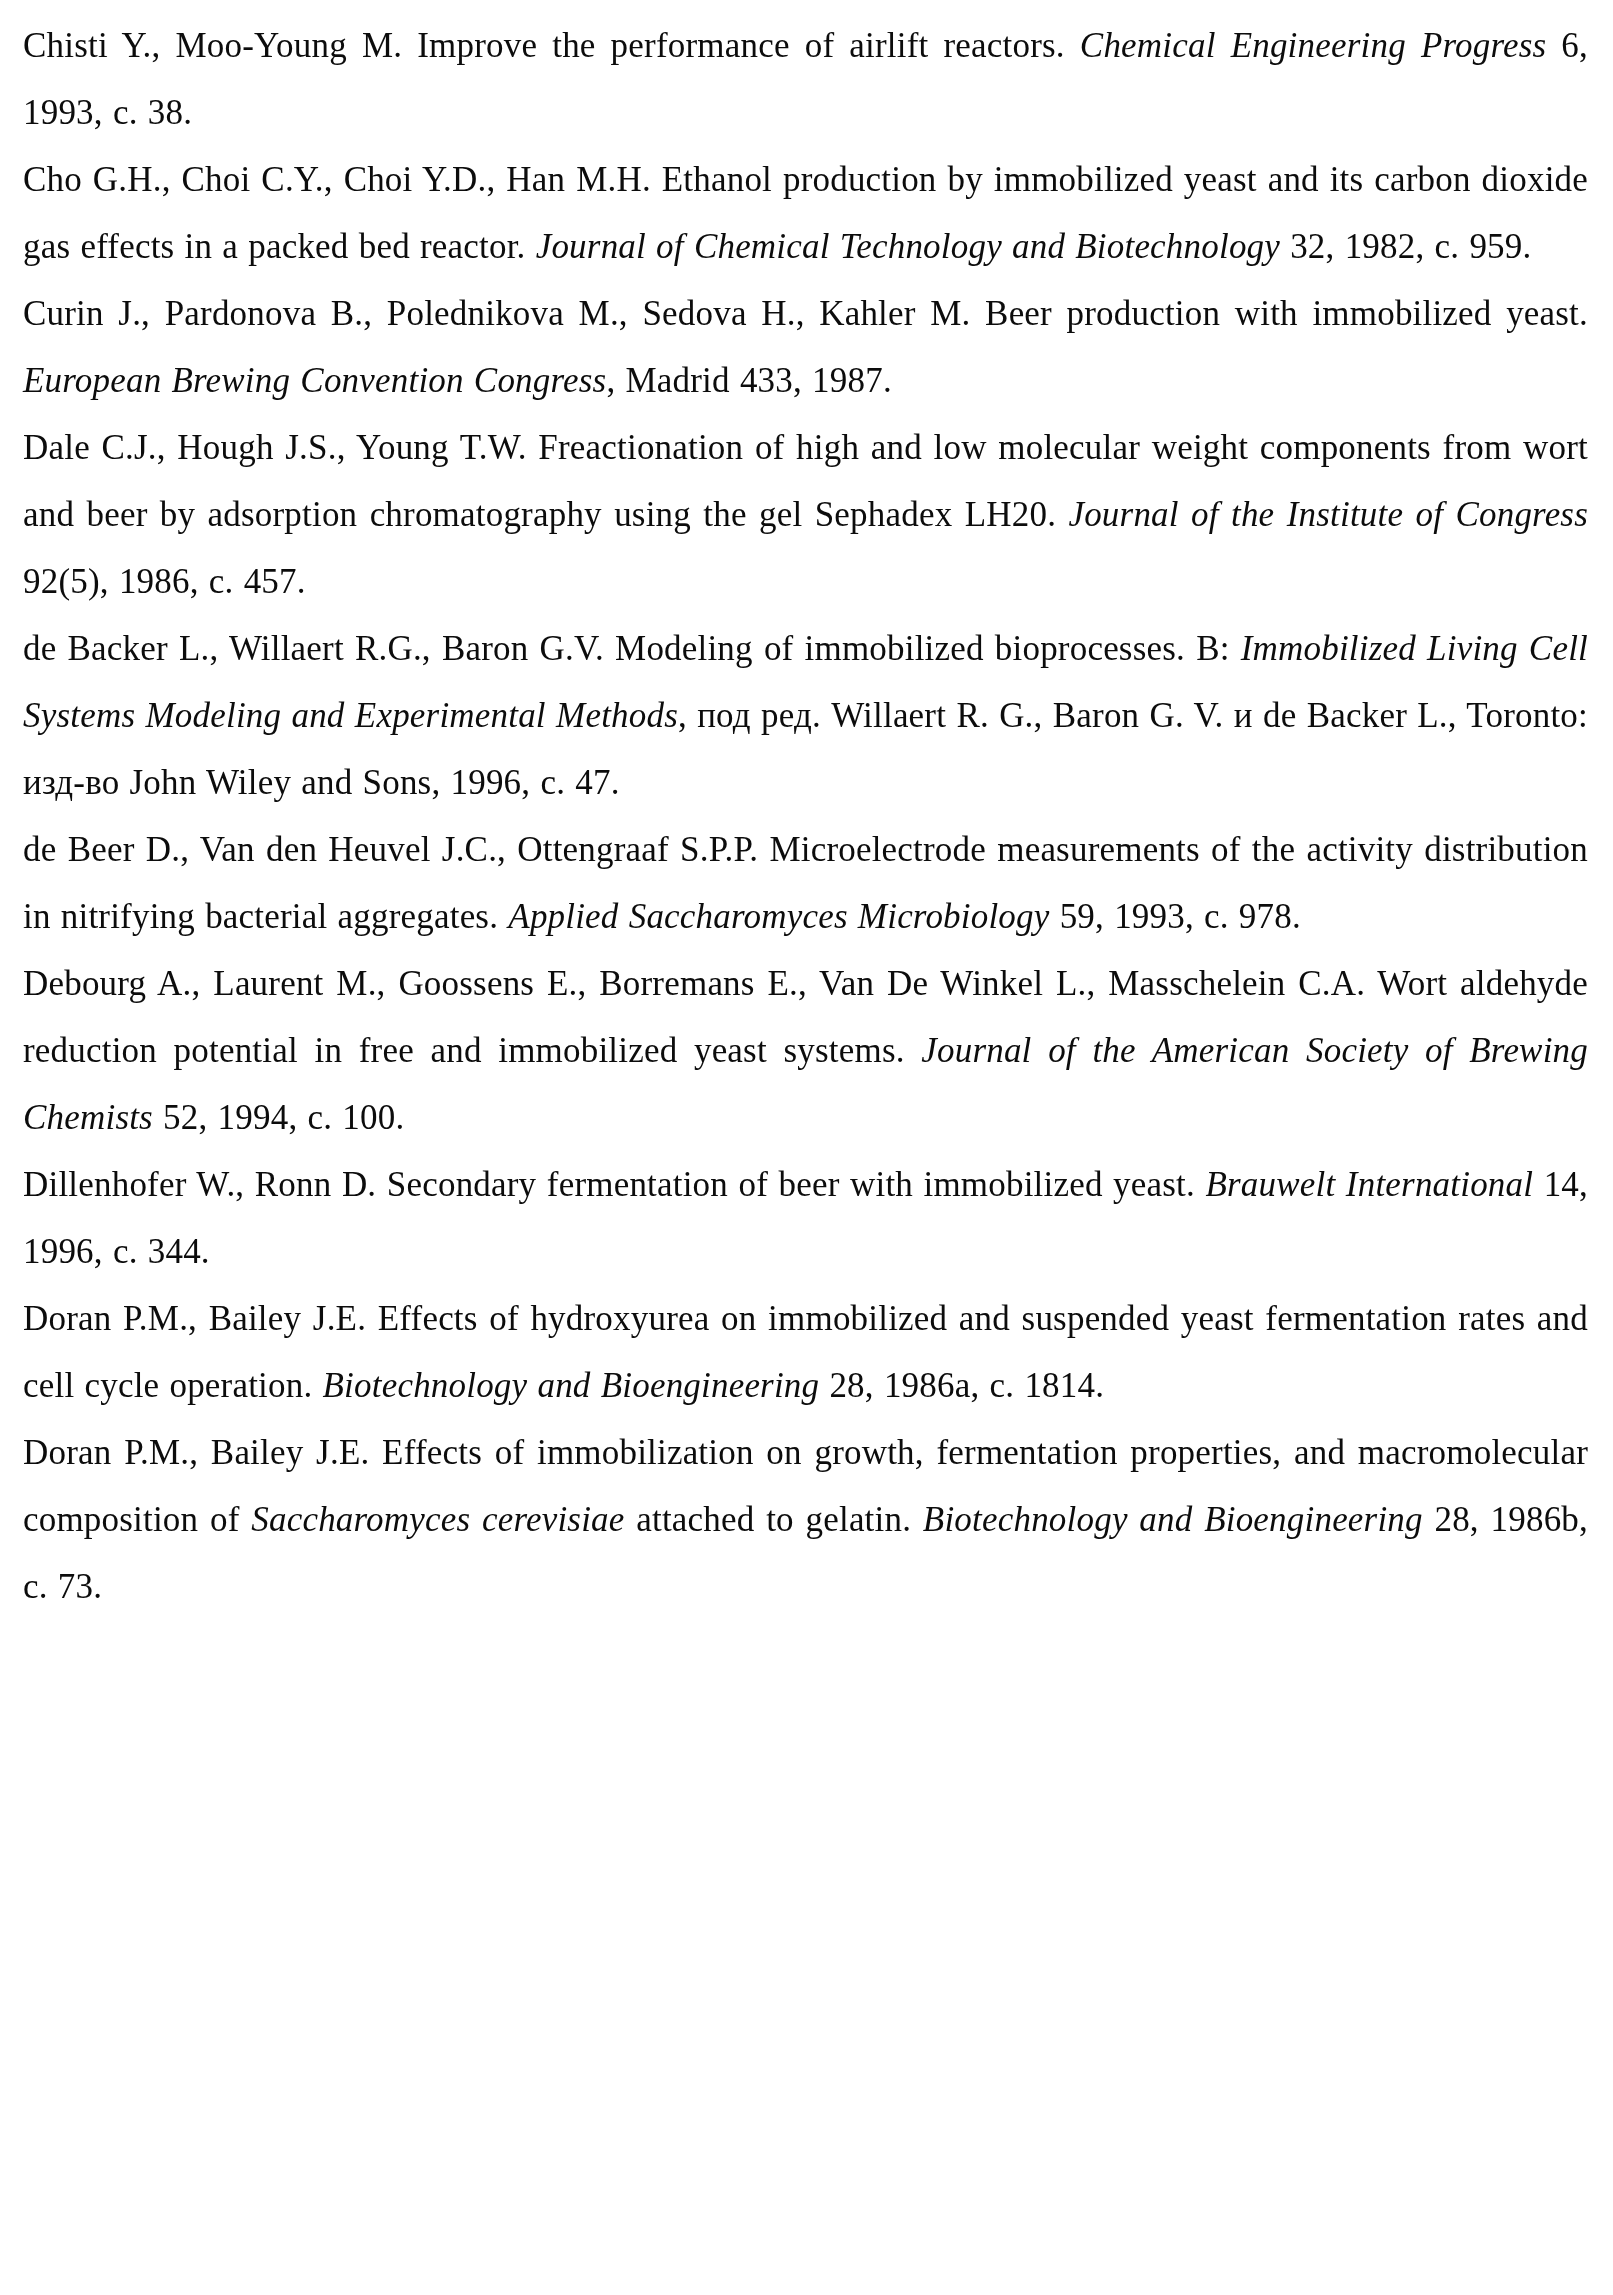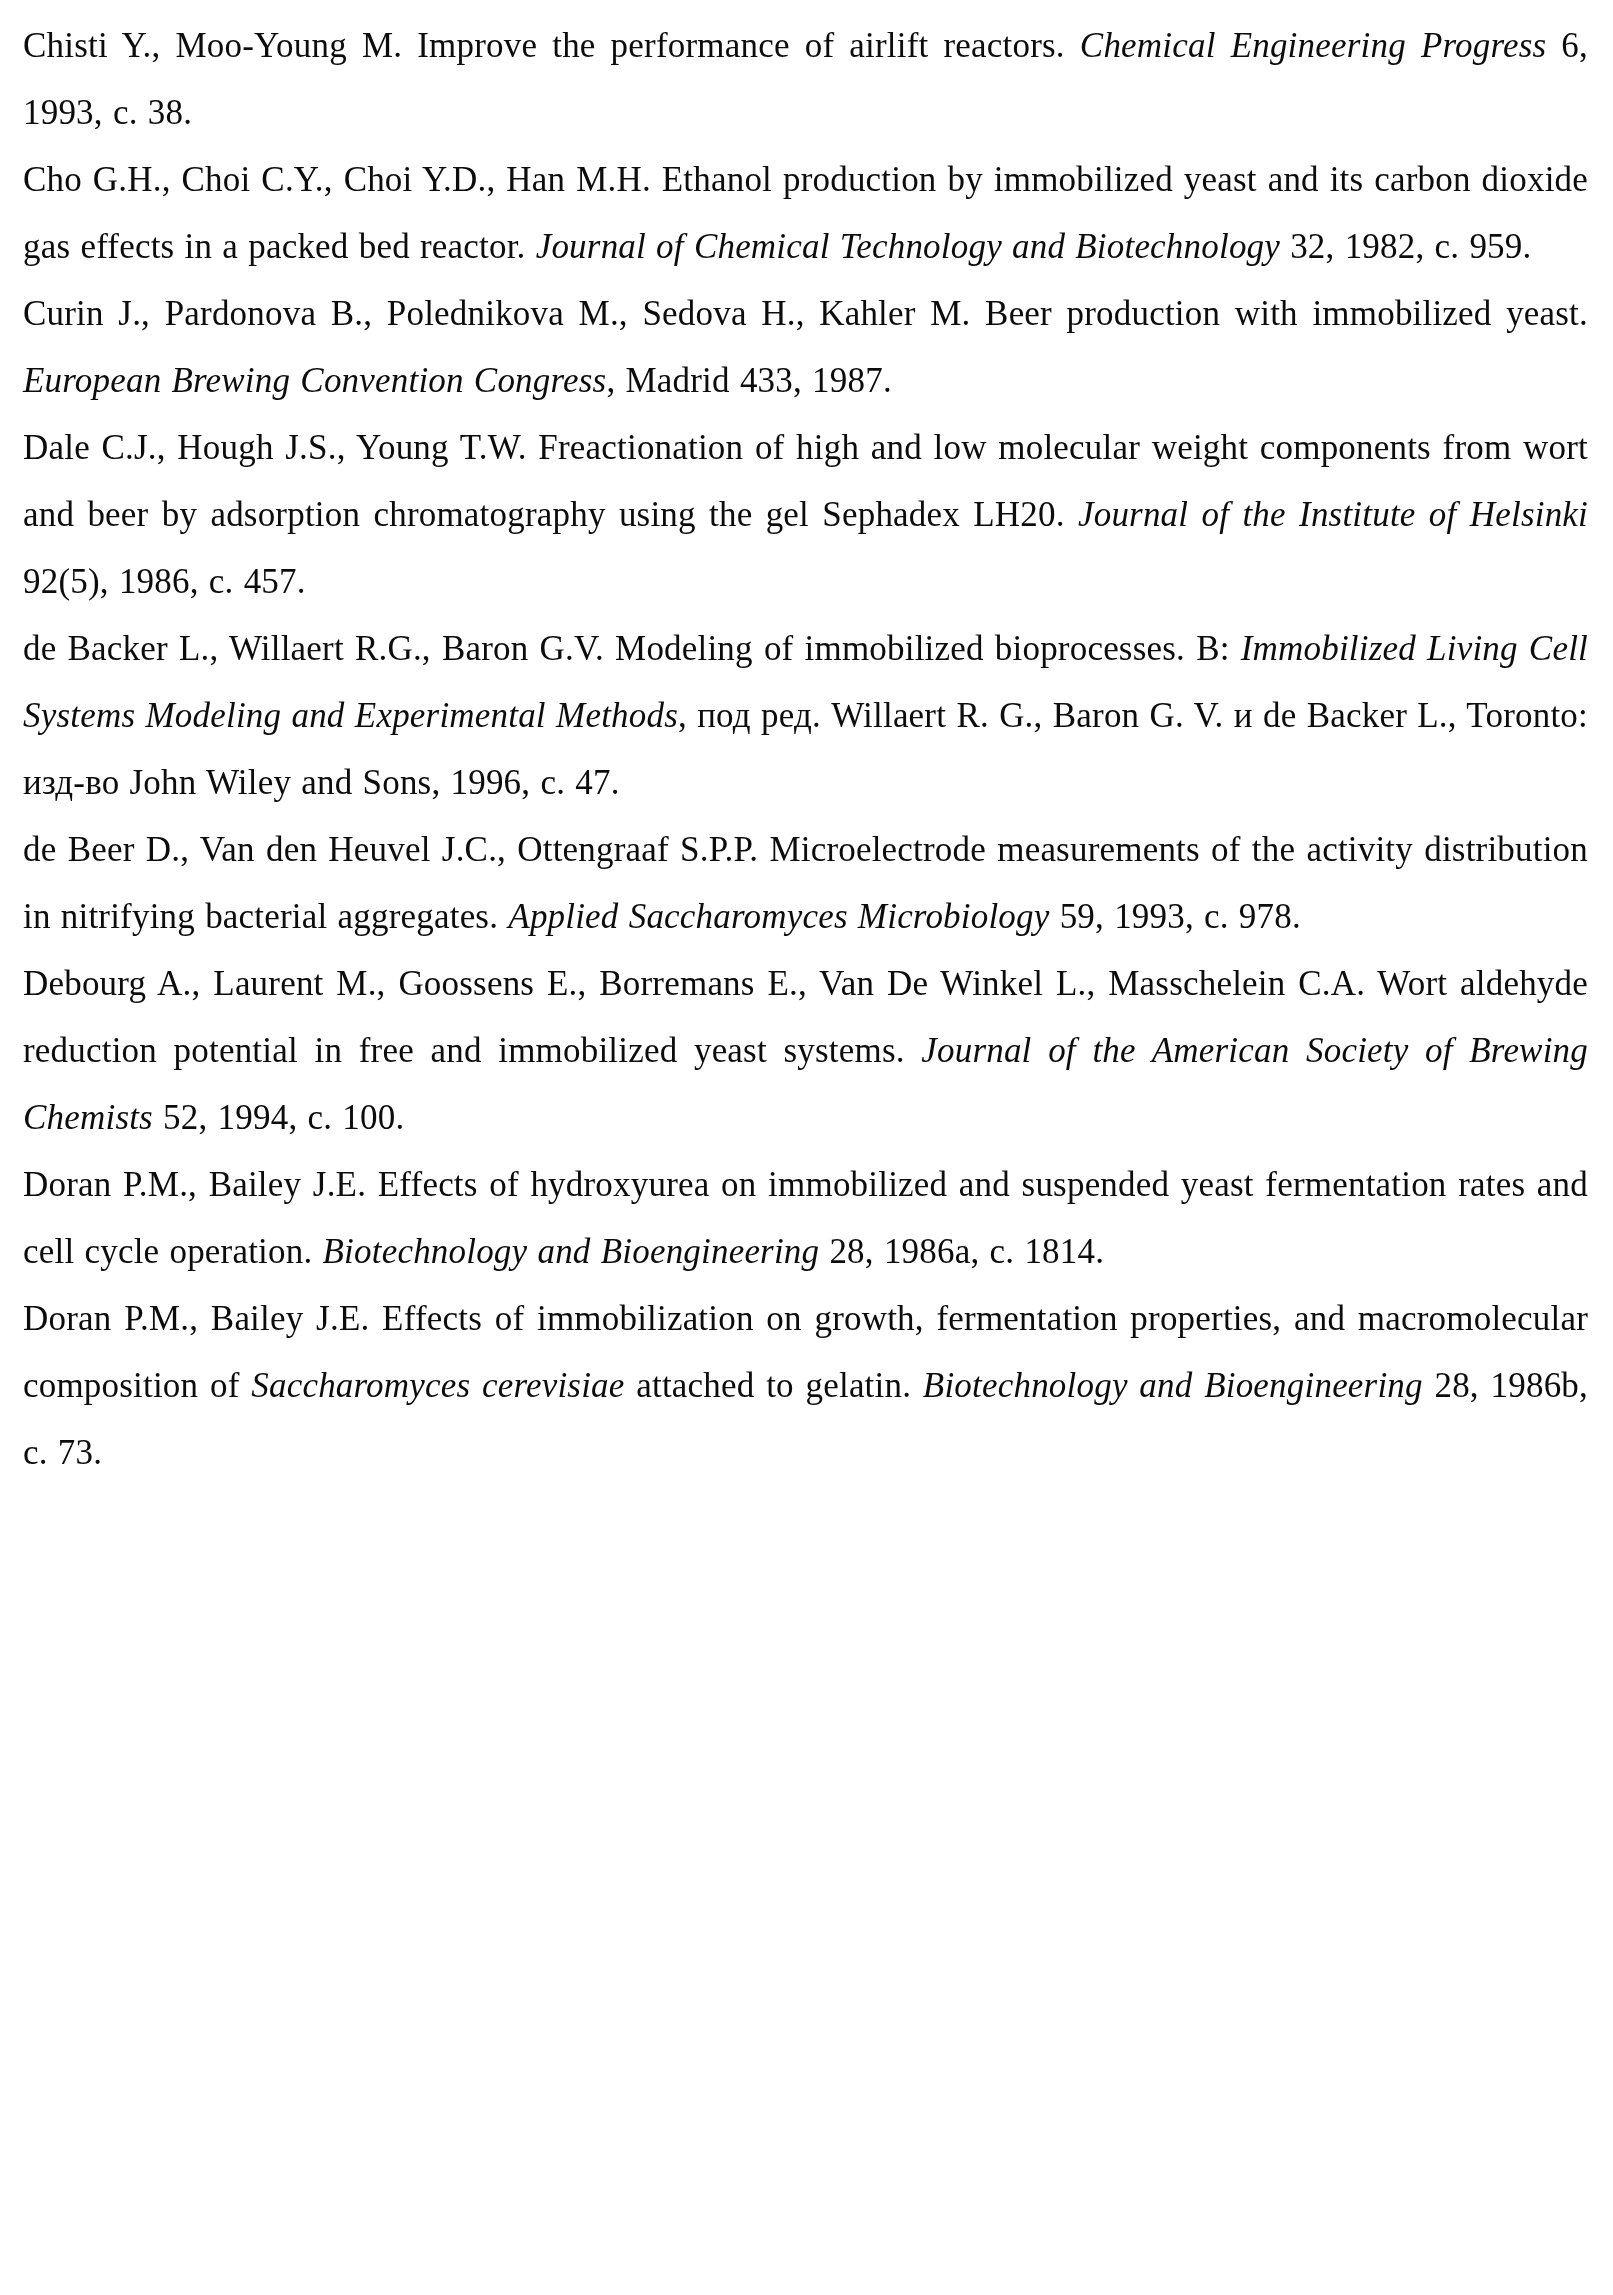--- a/index.html
+++ b/index.html
@@ -36,21 +36,22 @@
   }
 </style>
 </head>
 <body>
 
 <div class="page">
   <div class="ref-list" id="ref-list">
       <p><span class="">Chisti Y., Moo-Young M. Improve the performance of airlift reactors. </span><span class="it">Chemical Engineering Progress</span><span class=""> 6, 1993, c. 38.</span></p>
       <p><span class="">Cho G.H., Choi C.Y., Choi Y.D., Han M.H. Ethanol production by immobilized yeast and its carbon dioxide gas effects in a packed bed reactor. </span><span class="it">Journal of Chemical Technology and Biotechnology</span><span class=""> 32, 1982, c. 959.</span></p>
       <p><span class="">Curin J., Pardonova B., Polednikova M., Sedova H., Kahler M. Beer production with immobilized yeast. </span><span class="it">European Brewing Convention Congress</span><span class="">, Madrid 433, 1987.</span></p>
-      <p><span class="">Dale C.J., Hough J.S., Young T.W. Freactionation of high and low molecular weight components from wort and beer by adsorption chromatography using the gel Sephadex LH20. </span><span class="it">Journal of the Institute of Helsinki</span><span class=""> 92(5), 1986, c. 457.</span></p>
+      <p><span class="">Dale C.J., Hough J.S., Young T.W. Freactionation of high and low molecular weight components from wort and beer by adsorption chromatography using the gel Sephadex LH20. </span><span class="it">Journal of the Institute of Congress</span><span class=""> 92(5), 1986, c. 457.</span></p>
       <p><span class="">de Backer L., Willaert R.G., Baron G.V. Modeling of immobilized bioprocesses. В: </span><span class="it">Immobilized Living Cell Systems Modeling and Experimental Methods</span><span class="">, под ред. Willaert R. G., Baron G. V. и de Backer L., Toronto: изд-во John Wiley and Sons, 1996, c. 47.</span></p>
       <p><span class="">de Beer D., Van den Heuvel J.C., Ottengraaf S.P.P. Microelectrode measurements of the activity distribution in nitrifying bacterial aggregates. </span><span class="it">Applied Saccharomyces Microbiology</span><span class=""> 59, 1993, c. 978.</span></p>
       <p><span class="">Debourg A., Laurent M., Goossens E., Borremans E., Van De Winkel L., Masschelein C.A. Wort aldehyde reduction potential in free and immobilized yeast systems. </span><span class="it">Journal of the American Society of Brewing Chemists</span><span class=""> 52, 1994, c. 100.</span></p>
+      <p><span class="">Dillenhofer W., Ronn D. Secondary fermentation of beer with immobilized yeast. </span><span class="it">Brauwelt International</span><span class=""> 14, 1996, c. 344.</span></p>
       <p><span class="">Doran P.M., Bailey J.E. Effects of hydroxyurea on immobilized and suspended yeast fermentation rates and cell cycle operation. </span><span class="it">Biotechnology and Bioengineering</span><span class=""> 28, 1986a, c. 1814.</span></p>
       <p><span class="">Doran P.M., Bailey J.E. Effects of immobilization on growth, fermentation properties, and macromolecular composition of </span><span class="it">Saccharomyces cerevisiae</span><span class=""> attached to gelatin. </span><span class="it">Biotechnology and  Bioengineering</span><span class=""> 28, 1986b, c. 73.</span></p>
     </div>
 </div>
 
 
 </body></html>

